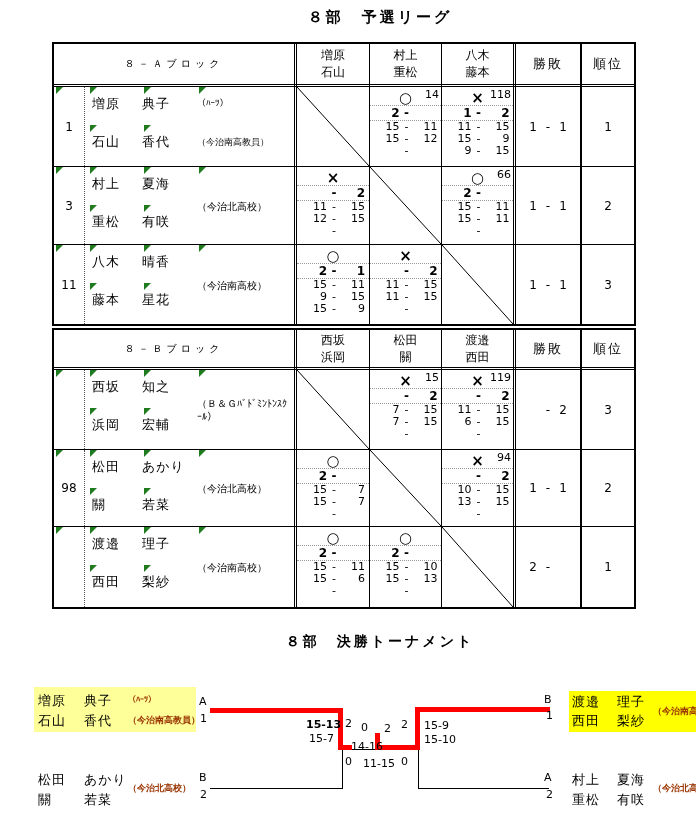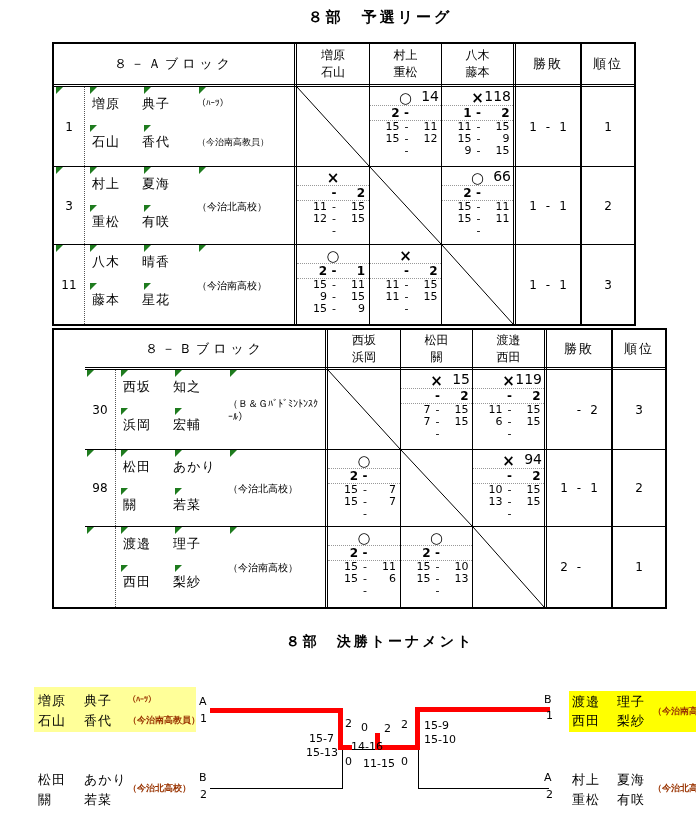--- a/index.html
+++ b/index.html
@@ -11,42 +11,42 @@
   .ptable{position:absolute;left:20px;width:580px;border:2px solid #000;
           display:grid;grid-template-columns:240px 3px 72px 72px 72px 3px 64px 2px 52px;
           box-sizing:content-box;background:#fff;}
   .cell{position:relative;box-sizing:border-box;}
   .hrow{border-bottom:3px double #000;}
   .rb{border-bottom:1px solid #000;}
   .lb{border-left:1px solid #000;}
   .dblcol{border-left:1px solid #000;border-right:1px solid #000;}
   .blkcol{background:#000;}
   .block-head{display:flex;align-items:center;justify-content:center;
-              font-size:13px;letter-spacing:4px;}
+              font-size:10px;letter-spacing:4px;}
   .opp-head{display:flex;flex-direction:column;align-items:center;justify-content:center;
             font-size:12px;line-height:17px;}
   .col-head{display:flex;align-items:center;justify-content:center;font-size:13px;letter-spacing:2px;}
   
   .vdot{position:absolute;left:30px;top:0;bottom:0;border-left:1px dotted #555;}
   .rowno{position:absolute;left:0;top:0;width:30px;height:100%;
          display:flex;align-items:center;justify-content:center;font-size:12px;}
   .nm{position:absolute;font-size:13px;letter-spacing:1px;white-space:nowrap;}
   .s1{left:38px;top:8px;}  .g1{left:88px;top:8px;}
   .s2{left:38px;top:46px;} .g2{left:88px;top:46px;}
   .club{position:absolute;left:143px;top:50%;transform:translateY(-50%);
         font-size:10px;line-height:13px;width:94px;}
   .club1{position:absolute;left:143px;top:11px;font-size:9px;white-space:nowrap;}
   .club2{position:absolute;left:143px;top:49px;font-size:9px;white-space:nowrap;}
   .tri{position:absolute;width:0;height:0;border-top:7px solid #1e7b1e;
        border-right:7px solid transparent;}
   
   .match-cell{display:flex;flex-direction:column;padding-top:1px;}
   .symrow{position:relative;height:17px;text-align:center;}
   .sym{font-size:15px;font-weight:bold;line-height:17px;}
-  .mno{position:absolute;top:0;right:2px;font-size:14px;font-weight:normal;}
+  .mno{position:absolute;top:0;right:2px;font-size:11px;font-weight:normal;}
   .dotline{border-top:1px dotted #999;height:0;}
   .srow{display:grid;grid-template-columns:26px 14px 24px;justify-content:center;
         font-size:11px;line-height:12px;height:12px;}
   .srow .sa{text-align:right;} .srow .sd{text-align:center;} .srow .sb{text-align:right;}
   .tally{font-weight:bold;font-size:12px;height:14px;line-height:14px;}
   .diag-cell svg{position:absolute;left:0;top:0;width:100%;height:100%;display:block;}
   .wl-cell{display:flex;align-items:center;justify-content:center;}
   .wlrow{display:grid;grid-template-columns:16px 14px 16px;font-size:12px;}
   .wlrow span{text-align:center;}
   .rank-cell{display:flex;align-items:center;justify-content:center;font-size:12px;}
@@ -330,21 +330,21 @@
         <div class="wlrow">
           <span>1</span>
           <span>-</span>
           <span>1</span>
         </div>
       </div>
     <div class="cell blkcol"></div>
     <div class="cell rank-cell">3</div>
   </div>
 
-  <div class="ptable" style="top:328px;grid-template-rows:40px 80px 77px 80px;padding-left:31px;">
+  <div class="ptable" style="top:328px;grid-template-rows:40px 80px 77px 80px;">
 
     <div class="cell hrow block-head">８－Ｂブロック</div>
     <div class="cell hrow dblcol"></div>
     <div class="cell hrow opp-head">
         <span>西坂</span>
         <span>浜岡</span>
       </div>
     <div class="cell hrow opp-head lb">
         <span>松田</span>
         <span>關</span>
@@ -352,21 +352,20 @@
     <div class="cell hrow opp-head lb">
         <span>渡邉</span>
         <span>西田</span>
       </div>
     <div class="cell hrow dblcol"></div>
     <div class="cell hrow col-head">勝敗</div>
     <div class="cell hrow blkcol"></div>
     <div class="cell hrow col-head">順位</div>
 
     <div class="cell rb">
-      <span class="rowno">30</span>
         <span class="vdot"></span>
       <i class="tri" style="left:2px;top:0;"></i>
         <i class="tri" style="left:36px;top:0;"></i>
         <i class="tri" style="left:90px;top:0;"></i>
         <i class="tri" style="left:145px;top:0;"></i>
         <i class="tri" style="left:36px;top:38px;"></i>
         <i class="tri" style="left:90px;top:38px;"></i>
       <span class="nm s1">西坂</span>
         <span class="nm g1">知之</span>
       <span class="nm s2">浜岡</span>
@@ -656,21 +655,21 @@
   <div class="tbox" style="left:537px;top:766px;width:151px;height:45px;">
     <span class="nm2" style="left:3px;top:5px;">村上</span>
     <span class="nm2" style="left:48px;top:5px;">夏海</span>
     <span class="nm2" style="left:3px;top:25px;">重松</span>
     <span class="nm2" style="left:48px;top:25px;">有咲</span>
     <span class="bclub" style="left:84px;top:16px;">（今治北高校）</span>
   </div>
   <span class="tag" style="left:512px;top:771px;">A</span>
   <span class="tag" style="left:514px;top:788px;">2</span>
 
-  <span class="bscore" style="left:274px;top:746px;">15-13</span>
+  <span class="bscore" style="left:274px;top:718px;font-weight:bold;">15-13</span>
   <span class="bscore" style="left:277px;top:732px;">15-7</span>
   <span class="bscore" style="left:313px;top:717px;">2</span>
   <span class="bscore" style="left:313px;top:755px;">0</span>
   <span class="bscore" style="left:329px;top:721px;">0</span>
   <span class="bscore" style="left:352px;top:722px;">2</span>
   <span class="bscore" style="left:319px;top:740px;text-align:right;">14-16</span>
   <span class="bscore" style="left:331px;top:757px;">11-15</span>
   <span class="bscore" style="left:369px;top:718px;">2</span>
   <span class="bscore" style="left:369px;top:755px;">0</span>
   <span class="bscore" style="left:392px;top:719px;">15-9</span>

